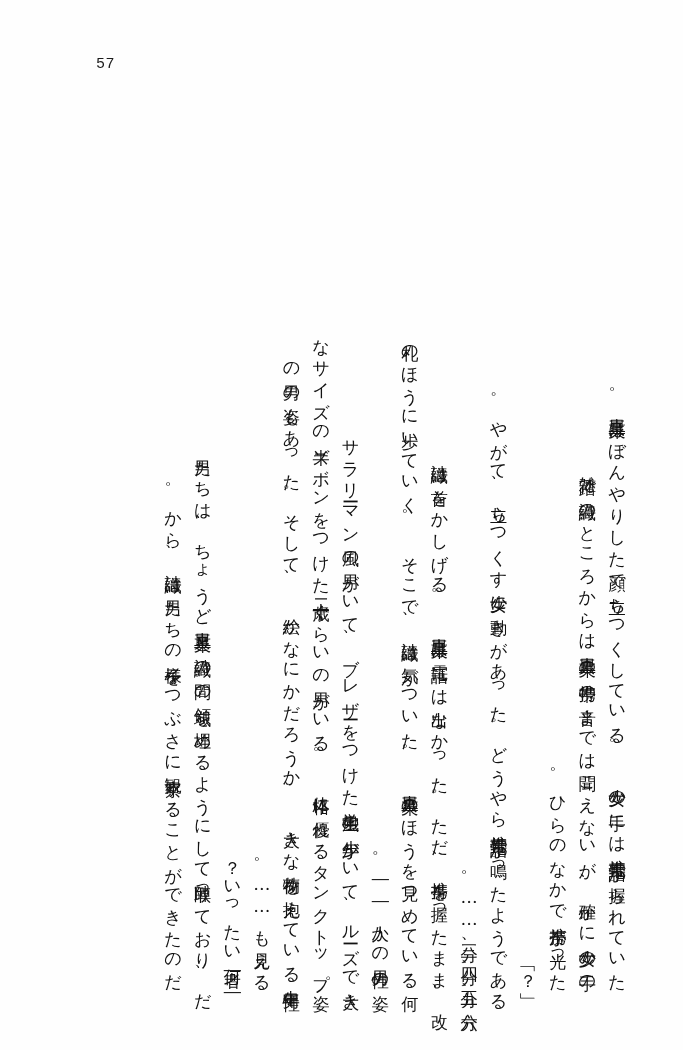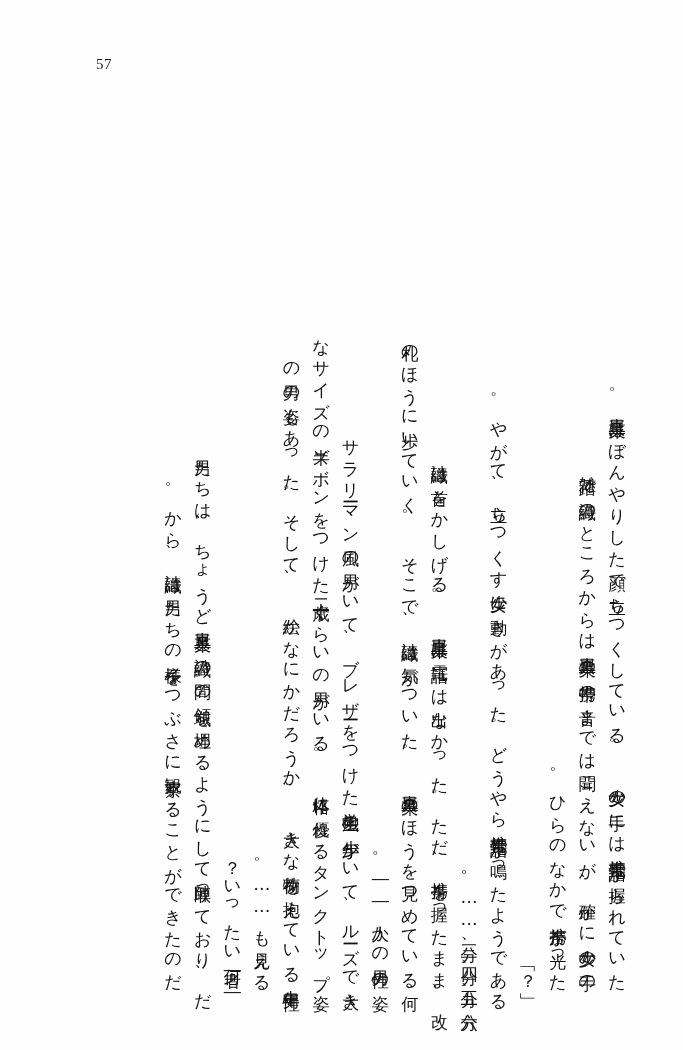--- a/index.html
+++ b/index.html
@@ -21,21 +21,21 @@
     background: #fefefe;
   }
   
   #page-number {
     position: absolute;
     left: 96px;
     top: 56px;
     font-size: 15px;
     letter-spacing: 0.5px;
     color: #1a1a1a;
-    font-family: Liberation Serif, serif;
+    font-family: Liberation Mono, monospace;
   }
   
   #text-block {
     position: absolute;
     top: 104px;
     right: 58px;
     left: 62px;
     height: 880px;
     display: flex;
     flex-direction: row;

